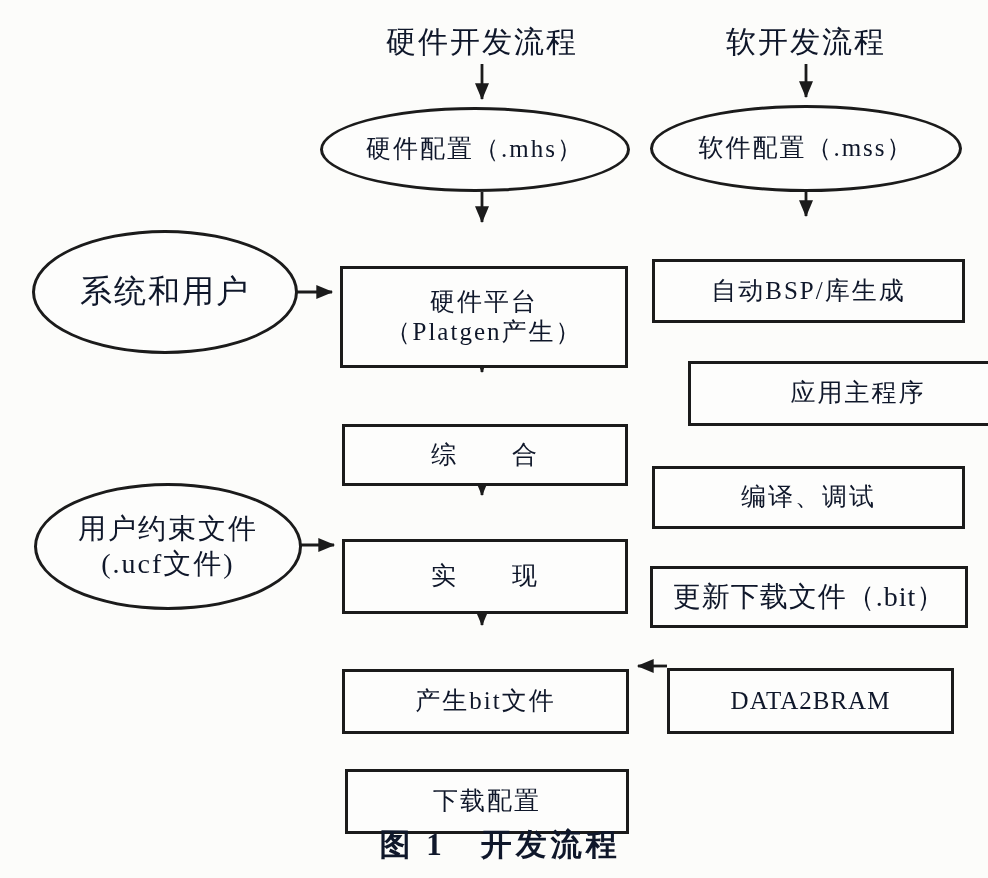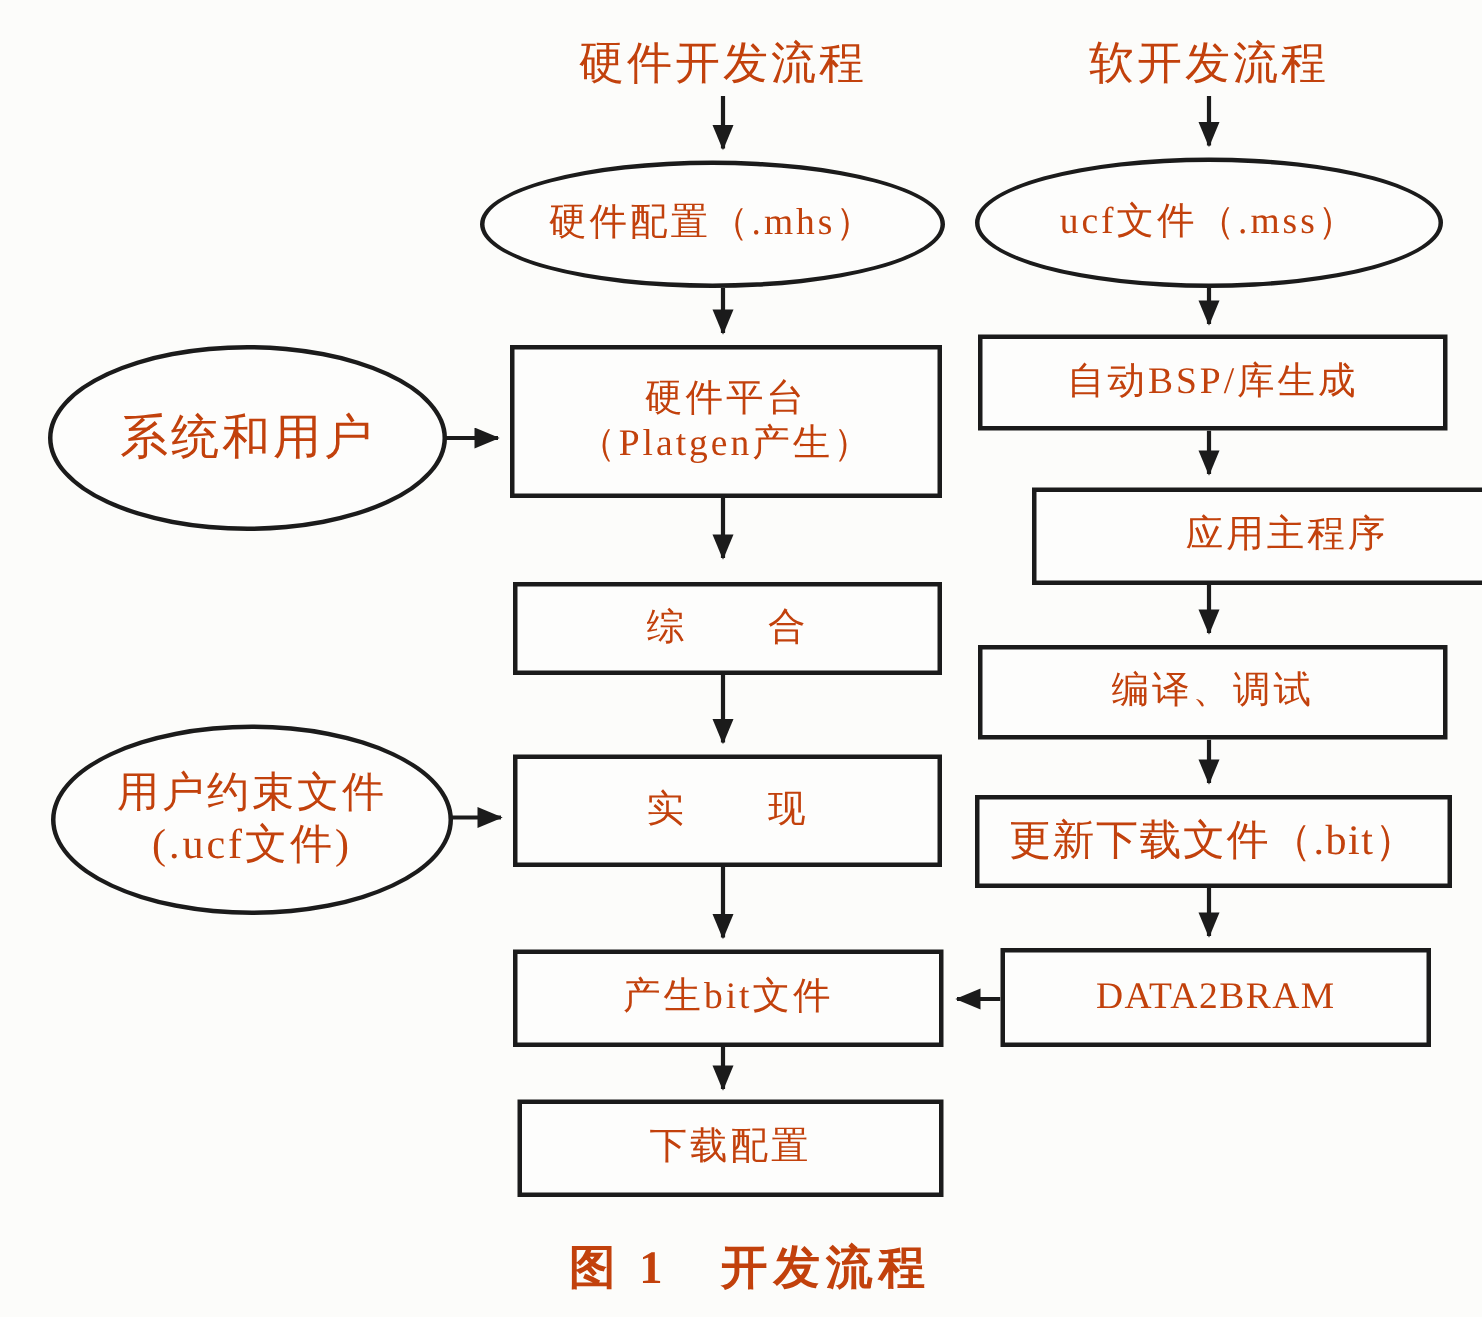--- a/index.html
+++ b/index.html
@@ -6,21 +6,21 @@
     margin: 0;
     padding: 0;
     background: #ffffff;
   }
   #stage {
     position: relative;
     width: 988px;
     height: 878px;
     background: #fcfcfa;
     font-family: "Liberation Serif", serif;
-    color: #c2410c;
+    color: #0f172a;
     overflow: hidden;
   }
   #arrow-layer {
     position: absolute;
     left: 0; top: 0;
     width: 988px;
     height: 878px;
   }
   .node {
     position: absolute;
@@ -30,20 +30,21 @@
     justify-content: center;
     box-sizing: border-box;
     text-align: center;
     line-height: 1.22;
     letter-spacing: 2px;
     font-size: 25px;
   }
   .box {
     background: #fdfdfc;
     border: 3px solid #1b1b1b;
+    margin-top: 36px;
   }
   .ellipse {
     background: #fdfdfc;
     border: 3px solid #1b1b1b;
     border-radius: 50%;
   }
   .flow-title {
     position: absolute;
     font-size: 30px;
     letter-spacing: 2px;
@@ -120,21 +121,21 @@
 
   <div class="node box" style="left:342px; top:633px; width:287px; height:65px;">
     <span>产生bit文件</span>
   </div>
 
   <div class="node box" style="left:345px; top:733px; width:284px; height:65px;">
     <span>下载配置</span>
   </div>
 
   <div class="node ellipse" style="left:650px; top:105px; width:312px; height:87px;">
-    <span>ucf文件（.mss）</span>
+    <span>软件配置（.mss）</span>
   </div>
 
   <div class="node box" style="left:652px; top:223px; width:313px; height:64px;">
     <span>自动BSP/库生成</span>
   </div>
 
   <div class="node box" style="left:688px; top:325px; width:312px; height:65px;padding-left:28px;">
     <span>应用主程序</span>
   </div>
 

